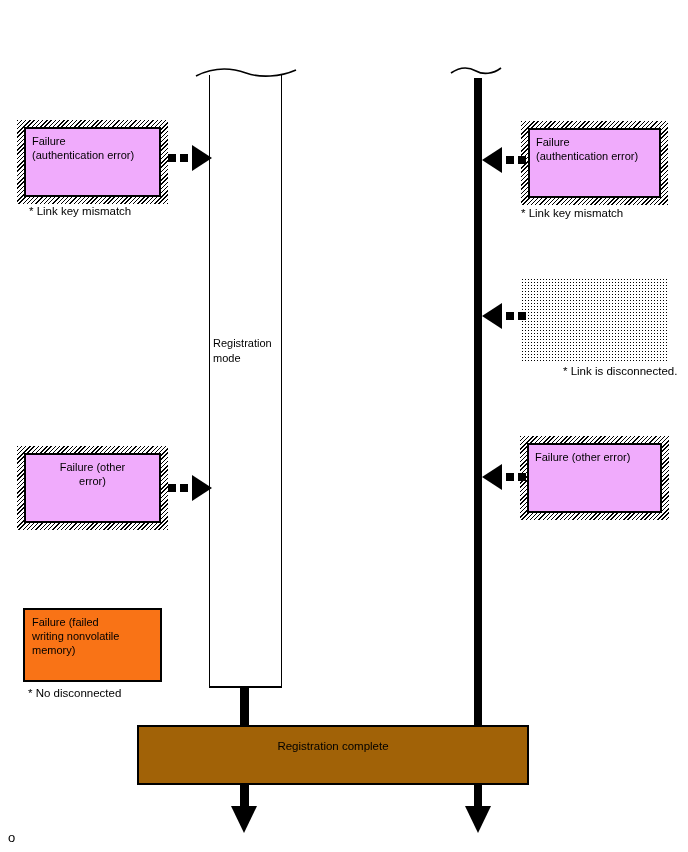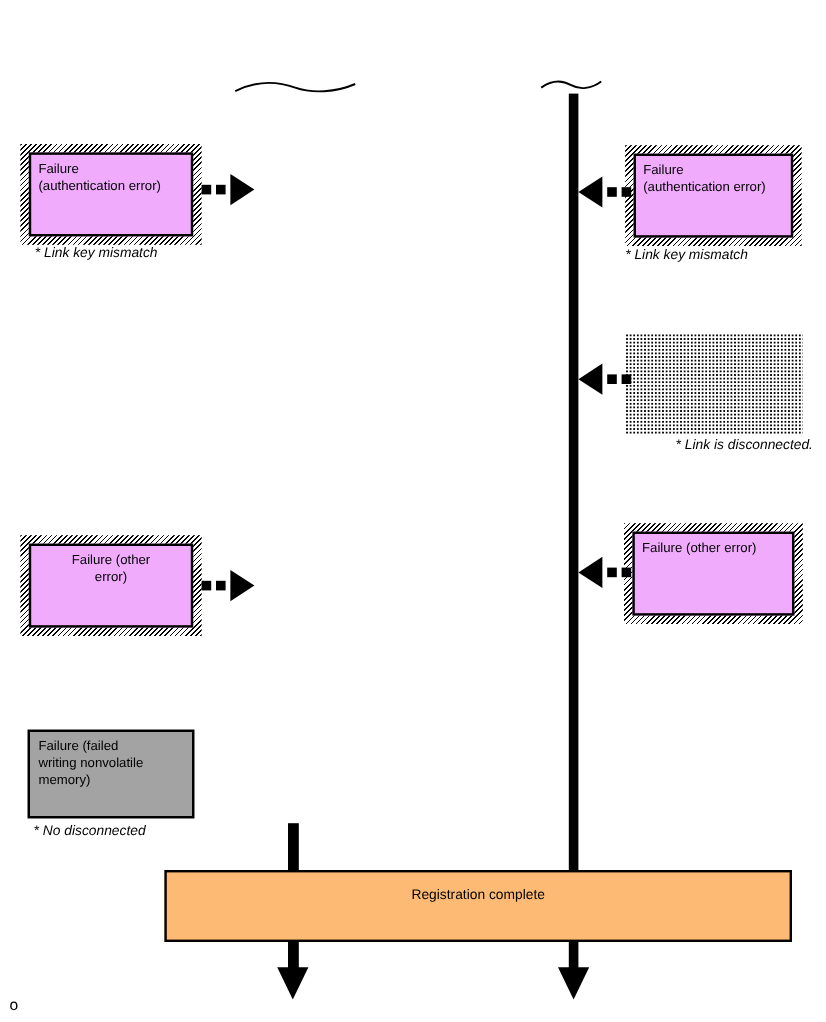--- a/index.html
+++ b/index.html
@@ -24,49 +24,52 @@
   
   .fbox{position:absolute;}
   .fbox .pattern{position:absolute;inset:0;}
   .hatch{background:repeating-linear-gradient(135deg,#000 0px,#000 1px,#fff 1px,#fff 3px);}
   .stipple{background-image:radial-gradient(circle,#000 0.9px,rgba(0,0,0,0) 1px);background-size:3px 3px;background-color:#fff;}
   .fbox .inner{
     position:absolute;inset:7px;background:#f0abfc;border:2px solid #000;
     padding:5px 6px;font-size:11px;line-height:14px;white-space:pre-line;
   }
   .plainbox{
-    position:absolute;background:#a3a3a3;border:2px solid #000;
+    position:absolute;background:#f97316;border:2px solid #000;
     padding:5px 7px;font-size:11px;line-height:14px;white-space:pre-line;box-sizing:border-box;
   }
-  .note{position:absolute;font-size:11.5px;white-space:nowrap;font-style:italic;}
+  .note{position:absolute;font-size:11.5px;white-space:nowrap;}
   
   .arrow{position:absolute;display:flex;align-items:center;height:26px;}
   .dash{width:8px;height:8px;background:#000;flex:none;}
   .gap{width:4px;flex:none;}
   .head-right{width:0;height:0;border-top:13px solid transparent;border-bottom:13px solid transparent;border-left:20px solid #000;flex:none;}
   .head-left{width:0;height:0;border-top:13px solid transparent;border-bottom:13px solid transparent;border-right:20px solid #000;flex:none;}
   
   .stem{position:absolute;background:#000;}
   .reg-complete{
-    position:absolute;left:137px;top:725px;width:523px;height:60px;
-    background:#fdba74;border:2px solid #000;box-sizing:border-box;
+    position:absolute;left:137px;top:725px;width:392px;height:60px;
+    background:#a16207;border:2px solid #000;box-sizing:border-box;
     text-align:center;font-size:11.5px;padding-top:13px;
   }
   .big-head-down{
     position:absolute;width:0;height:0;
     border-left:13px solid transparent;border-right:13px solid transparent;
     border-top:27px solid #000;
   }
   .corner-text{position:absolute;left:8px;top:830px;font-size:13px;}
 </style>
 </head>
 <body>
 
 <div class="canvas">
 
+  <div class="left-lifeline">
+    <div class="mode-label">Registration mode</div>
+  </div>
   <div class="right-lifeline"></div>
 
   <div class="wave" style="left:194px;top:64px;">
     <svg width="104" height="18" viewBox="0 0 104 18">
       <path d="M2,12 C20,3 38,4 52,9 C66,14 86,13 102,6" stroke="#000" stroke-width="1.6" fill="none"></path>
     </svg>
   </div>
   <div class="wave" style="left:449px;top:62px;">
     <svg width="54" height="18" viewBox="0 0 54 18">
       <path d="M2,11 C12,4 20,5 27,9 C34,13 44,12 52,6" stroke="#000" stroke-width="1.6" fill="none"></path>

